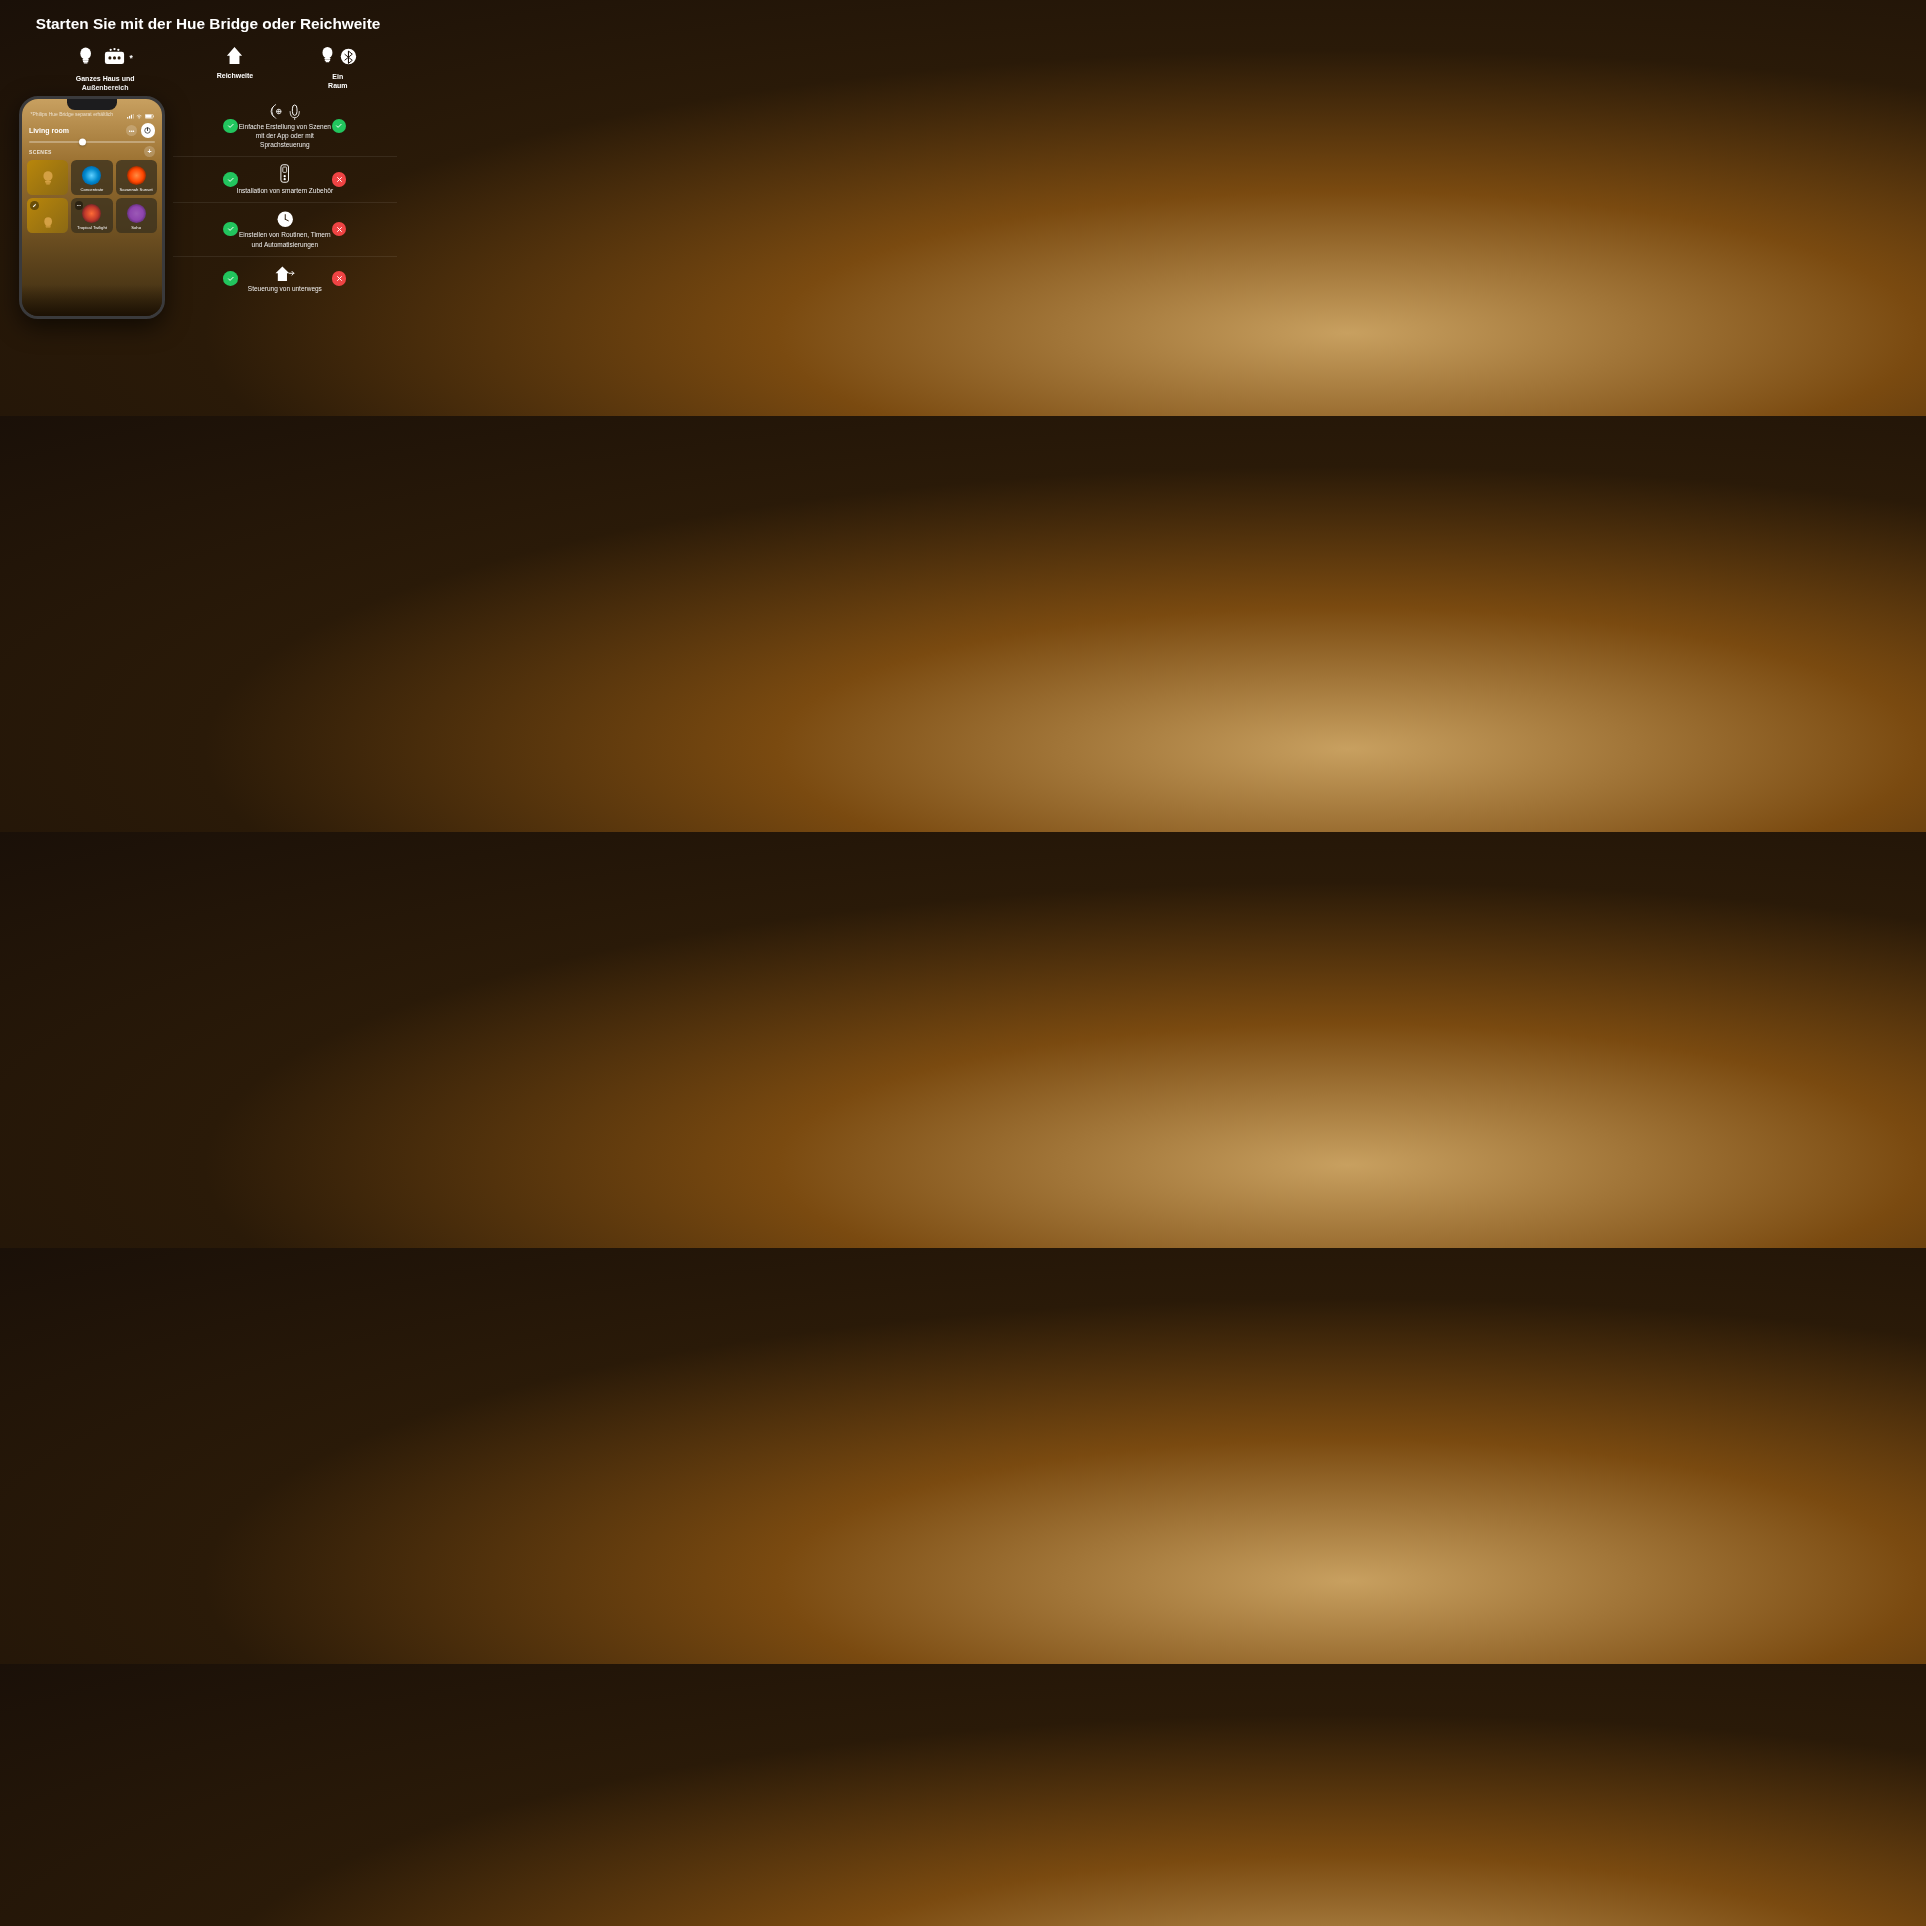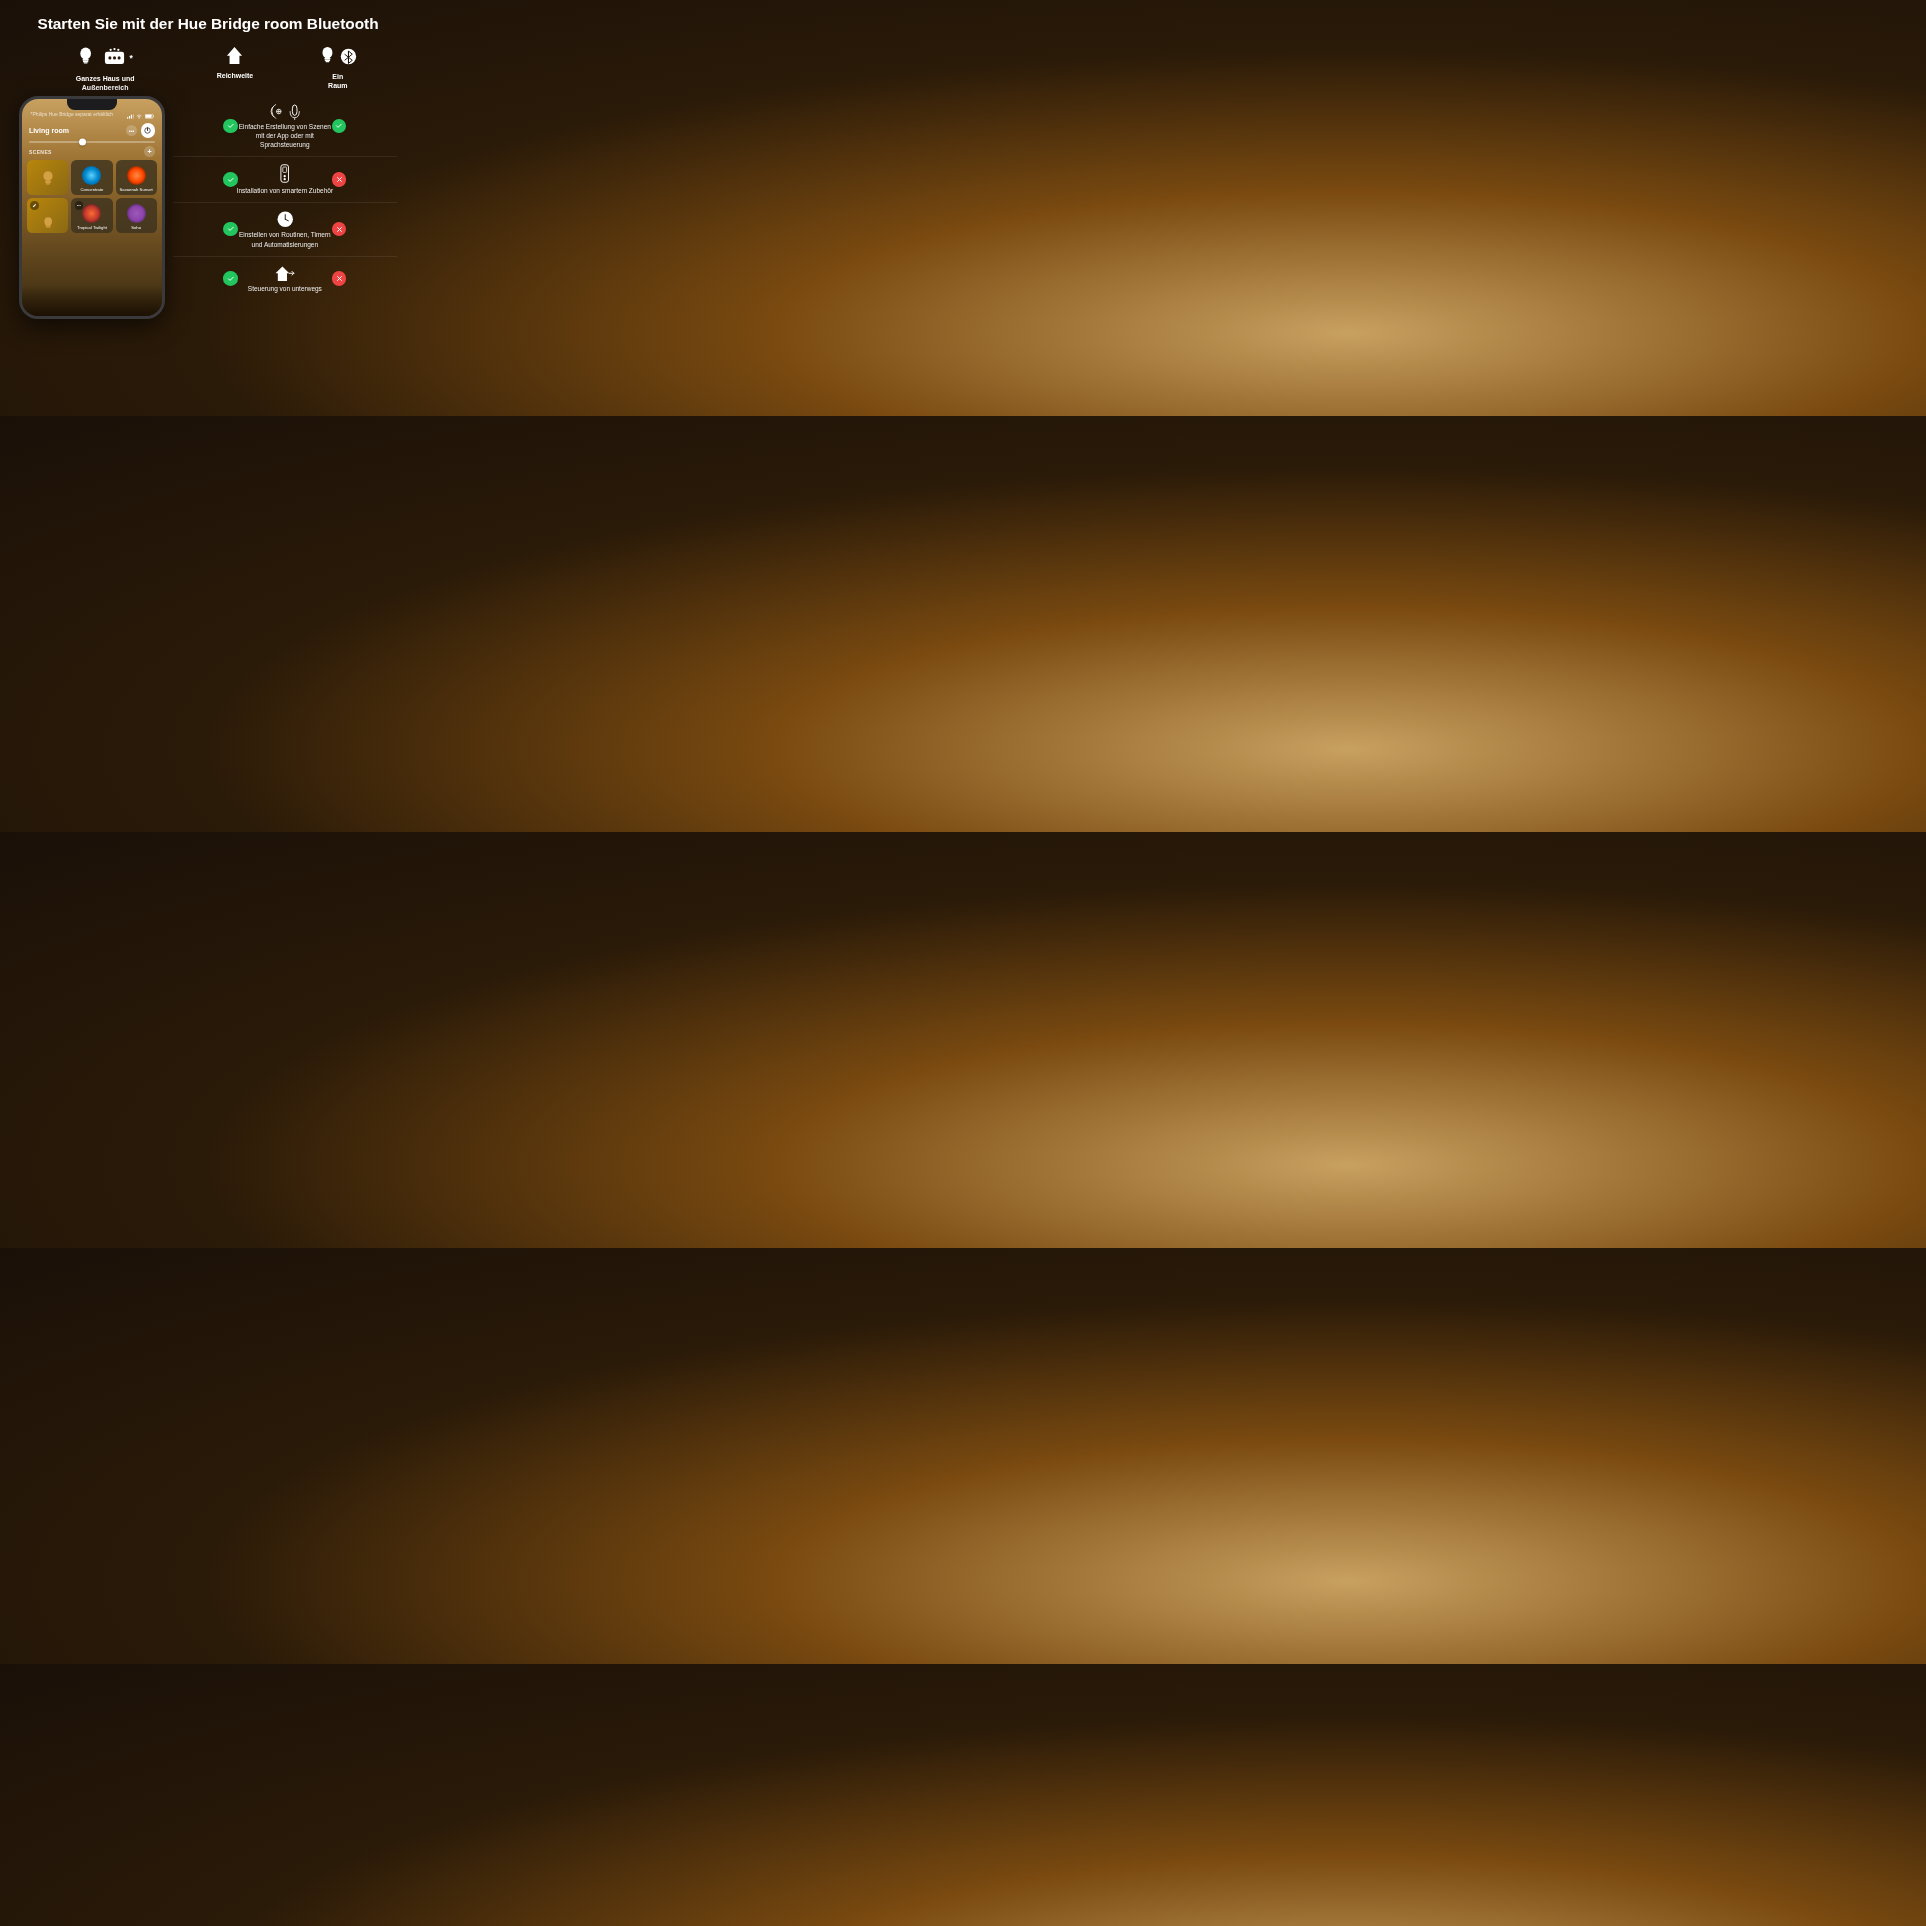--- a/index.html
+++ b/index.html
@@ -379,21 +379,21 @@
     .feature-row-wrap:last-child {
       border-bottom: none;
     }
 
   </style>
 </head>
 <body>
 
 <div class="page-wrapper">
 
-  <h1 class="main-title">Starten Sie mit der Hue Bridge room Bluetooth</h1>
+  <h1 class="main-title">Starten Sie mit der Hue Bridge oder Reichweite</h1>
 
   <div class="top-section">
 
     <div class="col-bridge">
       <div class="icon-row">
 
         <svg class="icon" width="21" height="25" viewBox="0 0 55 65">
 
           <ellipse cx="20" cy="22" rx="14" ry="16" fill="white"></ellipse>
           <rect x="12" y="36" width="16" height="5" rx="2" fill="white"></rect>

